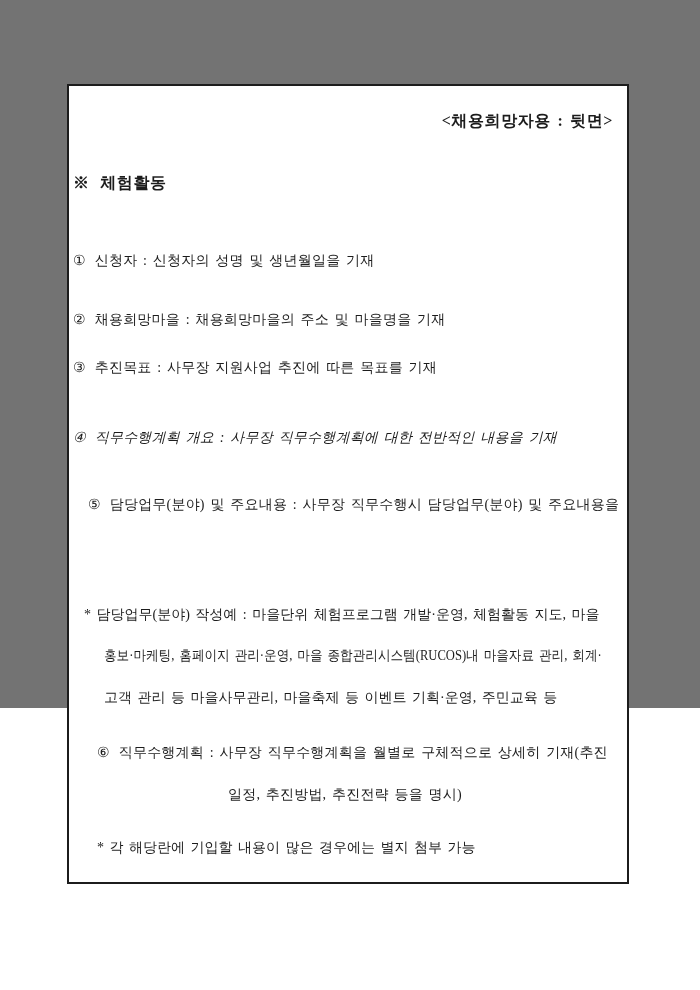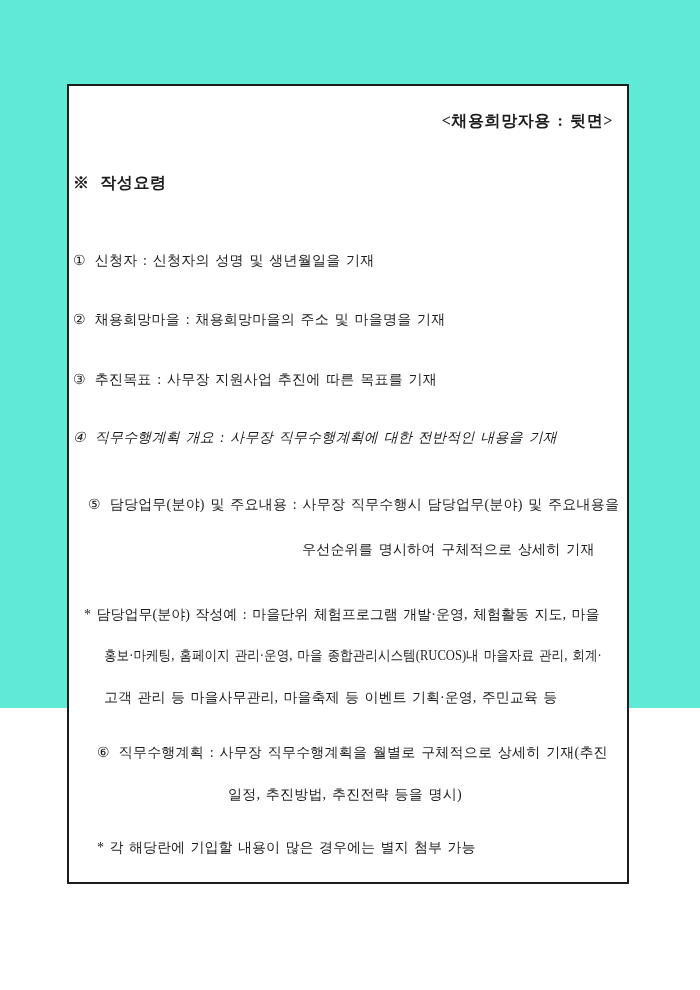--- a/index.html
+++ b/index.html
@@ -12,21 +12,21 @@
     height: 990px;
     position: relative;
     font-family: "Liberation Serif", "DejaVu Serif", serif;
     color: #1c1c1c;
   }
   .page {
     position: absolute;
     left: 0; top: 0;
     width: 700px;
     height: 708px;
-    background: #5eead4;
+    background: #737373;
   }
   .form-box {
     position: absolute;
     left: 67px;
     top: 84px;
     width: 558px;
     height: 796px;
     border: 2px solid #1c1c1c;
     background: #ffffff;
   }
@@ -53,42 +53,41 @@
   }
 </style>
 </head>
 <body>
 
 <div class="page">
   <div class="form-box">
 
     <div class="ln bold hdr">&lt;채용희망자용 : 뒷면&gt;</div>
 
-    <div class="ln bold ttl">※ 작성요령</div>
+    <div class="ln bold ttl">※ 체험활동</div>
 
     <div class="ln" style="left:4px; top:165px;">
       <span class="num">①</span><span>신청자 : 신청자의 성명 및 생년월일을 기재</span>
     </div>
 
     <div class="ln" style="left:4px; top:224px;">
       <span class="num">②</span><span>채용희망마을 : 채용희망마을의 주소 및 마을명을 기재</span>
     </div>
 
-    <div class="ln" style="left:4px; top:284px;">
+    <div class="ln" style="left:4px; top:272px;">
       <span class="num">③</span><span>추진목표 : 사무장 지원사업 추진에 따른 목표를 기재</span>
     </div>
 
     <div class="ln" style="left:4px; top:342px;font-style:italic;">
       <span class="num">④</span><span>직무수행계획 개요 : 사무장 직무수행계획에 대한 전반적인 내용을 기재</span>
     </div>
 
     <div class="ln" style="left:19px; top:409px;">
       <span class="num">⑤</span><span>담당업무(분야) 및 주요내용 : 사무장 직무수행시 담당업무(분야) 및 주요내용을</span>
     </div>
-    <div class="ln" style="left:233px; top:454px;">우선순위를 명시하여 구체적으로 상세히 기재</div>
 
     <div class="ln note" style="left:15px; top:519px;">* 담당업무(분야) 작성예 : 마을단위 체험프로그램 개발·운영, 체험활동 지도, 마을</div>
     <div class="ln note condensed" style="left:35px; top:560px;">홍보·마케팅, 홈페이지 관리·운영, 마을 종합관리시스템(RUCOS)내 마을자료 관리, 회계·</div>
     <div class="ln note" style="left:35px; top:602px;">고객 관리 등 마을사무관리, 마을축제 등 이벤트 기획·운영, 주민교육 등</div>
 
     <div class="ln" style="left:4px; top:657px;margin-left:24px;">
       <span class="num">⑥</span><span>직무수행계획 : 사무장 직무수행계획을 월별로 구체적으로 상세히 기재(추진</span>
     </div>
     <div class="ln" style="left:124px; top:699px;margin-left:35px;">일정, 추진방법, 추진전략 등을 명시)</div>
 

